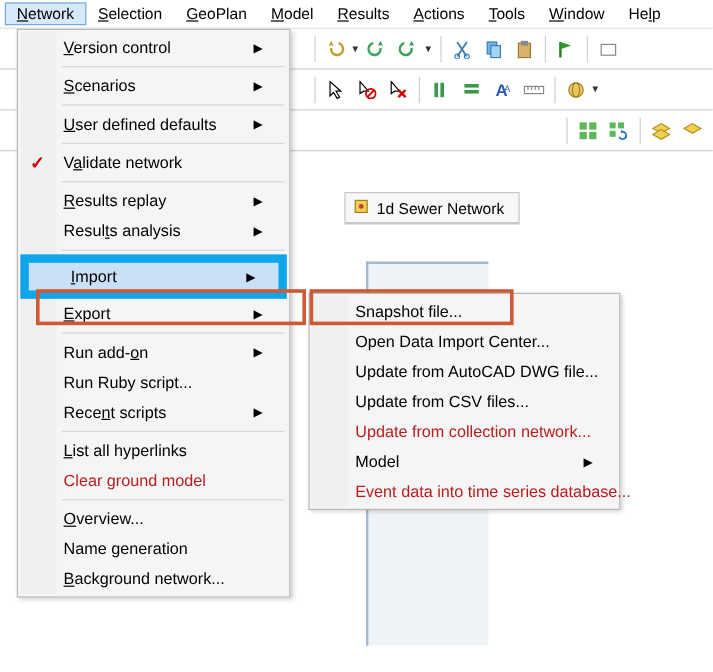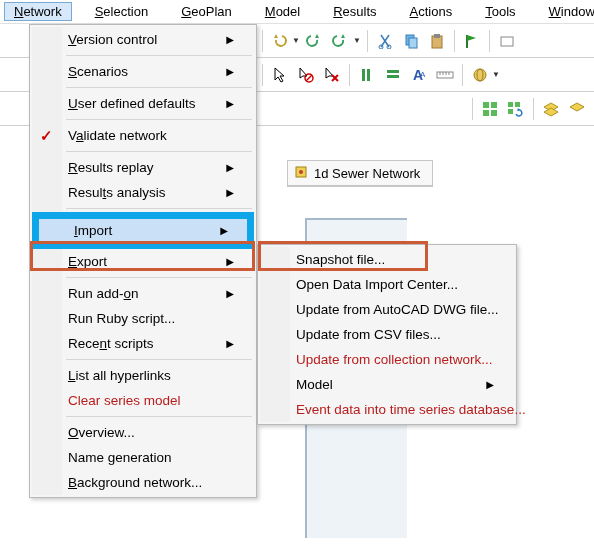--- a/index.html
+++ b/index.html
@@ -14,21 +14,21 @@
     position: relative;
     color: #000;
   }
   .menubar {
     display: flex;
     align-items: center;
     height: 24px;
     background: #fff;
     border-bottom: 1px solid #e0e0e0;
     padding-left: 4px;
-    gap: 13px;
+    gap: 0;
   }
   .menubar-item {
     padding: 2px 10px;
     cursor: default;
   }
   .menubar-item.active {
     background: #d6e8f9;
     border: 1px solid #7aaad4;
     padding: 1px 9px;
   }
@@ -108,21 +108,21 @@
 
   
   .menu {
     position: absolute;
     background: #f5f5f5;
     border: 1px solid #b9b9b9;
     box-shadow: 2px 2px 4px rgba(0,0,0,0.2);
     padding: 2px;
   }
   .menu.primary {
-    left: 29px;
+    left: 14px;
     top: 24px;
     width: 228px;
   }
   .menu-gutter {
     position: absolute;
     left: 2px;
     top: 2px;
     bottom: 2px;
     width: 30px;
     background: #f0f0f0;
@@ -407,21 +407,21 @@
     </div>
   <div class="menu-item">
       <span>Rece<span class="mnemonic">n</span>t scripts</span>
       <span class="submenu-arrow">▶</span>
     </div>
   <div class="menu-sep"></div>
   <div class="menu-item">
       <span><span class="mnemonic">L</span>ist all hyperlinks</span>
     </div>
   <div class="menu-item disabled">
-      <span>Clear series model</span>
+      <span>Clear ground model</span>
     </div>
   <div class="menu-sep"></div>
   <div class="menu-item">
       <span><span class="mnemonic">O</span>verview...</span>
     </div>
   <div class="menu-item">
       <span>Name generation</span>
     </div>
   <div class="menu-item">
       <span><span class="mnemonic">B</span>ackground network...</span>

